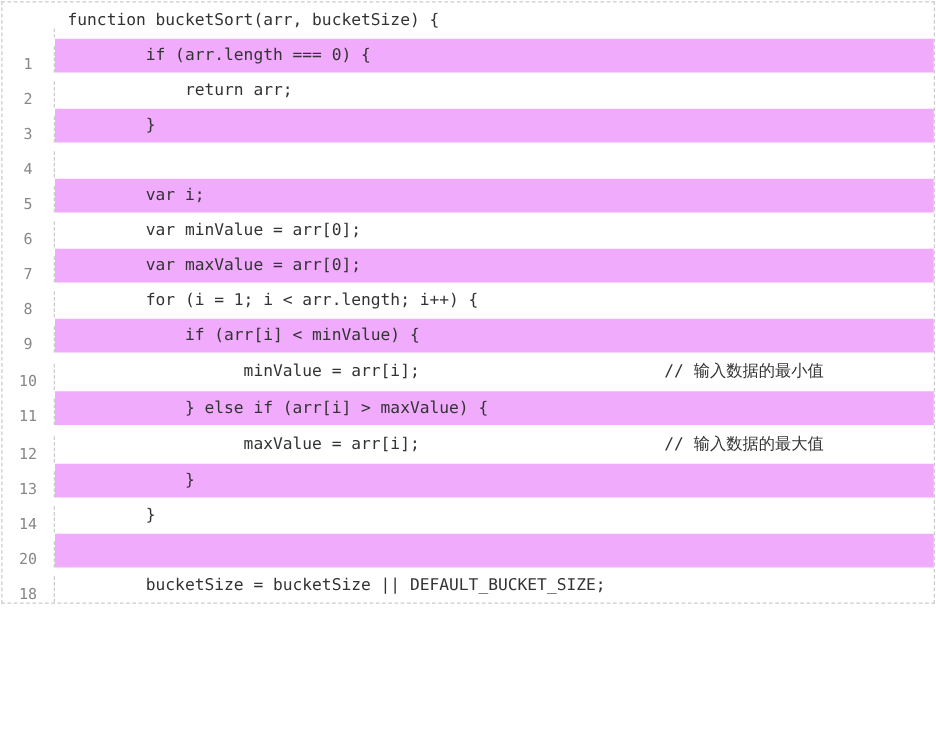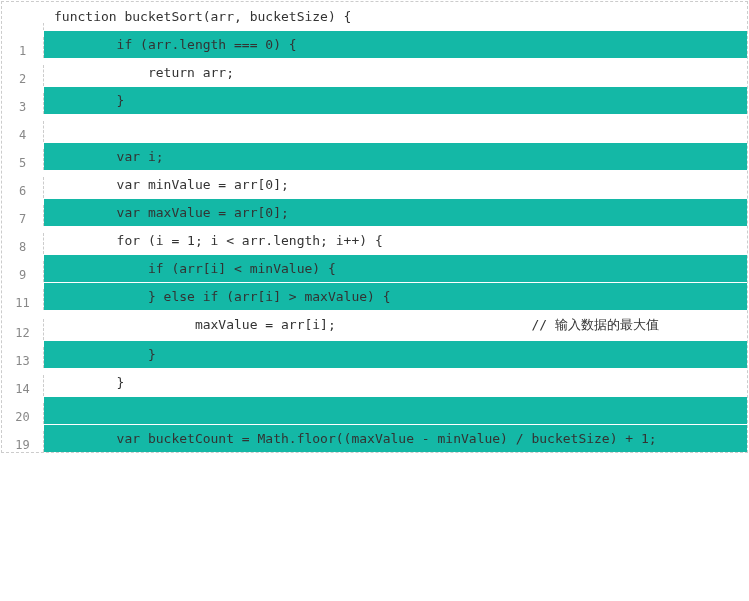--- a/index.html
+++ b/index.html
@@ -31,21 +31,21 @@
   }
   .line-content {
     flex: 1;
     padding: 6px 0 6px 10px;
     white-space: pre;
     font-family: Consolas, Monaco, "SimSun", monospace;
     color: #333;
     overflow: hidden;
   }
   .line-content.alt {
-    background: #14b8a6;
+    background: #f0abfc;
   }
 </style>
 </head>
 <body>
 
 <div class="code-container">
   <div class="code-line">
     <div class="line-number"></div>
     <div class="line-content">function bucketSort(arr, bucketSize) {</div>
   </div>
@@ -79,36 +79,40 @@
   </div>
   <div class="code-line">
     <div class="line-number">8</div>
     <div class="line-content">        for (i = 1; i &lt; arr.length; i++) {</div>
   </div>
   <div class="code-line">
     <div class="line-number">9</div>
     <div class="line-content alt">            if (arr[i] &lt; minValue) {</div>
   </div>
   <div class="code-line">
+    <div class="line-number">10</div>
+    <div class="line-content">                  minValue = arr[i];                         // 输入数据的最小值</div>
+  </div>
+  <div class="code-line">
     <div class="line-number">11</div>
     <div class="line-content alt">            } else if (arr[i] &gt; maxValue) {</div>
   </div>
   <div class="code-line">
     <div class="line-number">12</div>
     <div class="line-content">                  maxValue = arr[i];                         // 输入数据的最大值</div>
   </div>
   <div class="code-line">
     <div class="line-number">13</div>
     <div class="line-content alt">            }</div>
   </div>
   <div class="code-line">
     <div class="line-number">14</div>
     <div class="line-content">        }</div>
   </div>
   <div class="code-line">
     <div class="line-number">20</div>
     <div class="line-content alt"> </div>
   </div>
   <div class="code-line">
-    <div class="line-number">19</div>
-    <div class="line-content alt">        var bucketCount = Math.floor((maxValue - minValue) / bucketSize) + 1; </div>
+    <div class="line-number">18</div>
+    <div class="line-content">        bucketSize = bucketSize || DEFAULT_BUCKET_SIZE;</div>
   </div>
 </div>
 
 </body></html>

